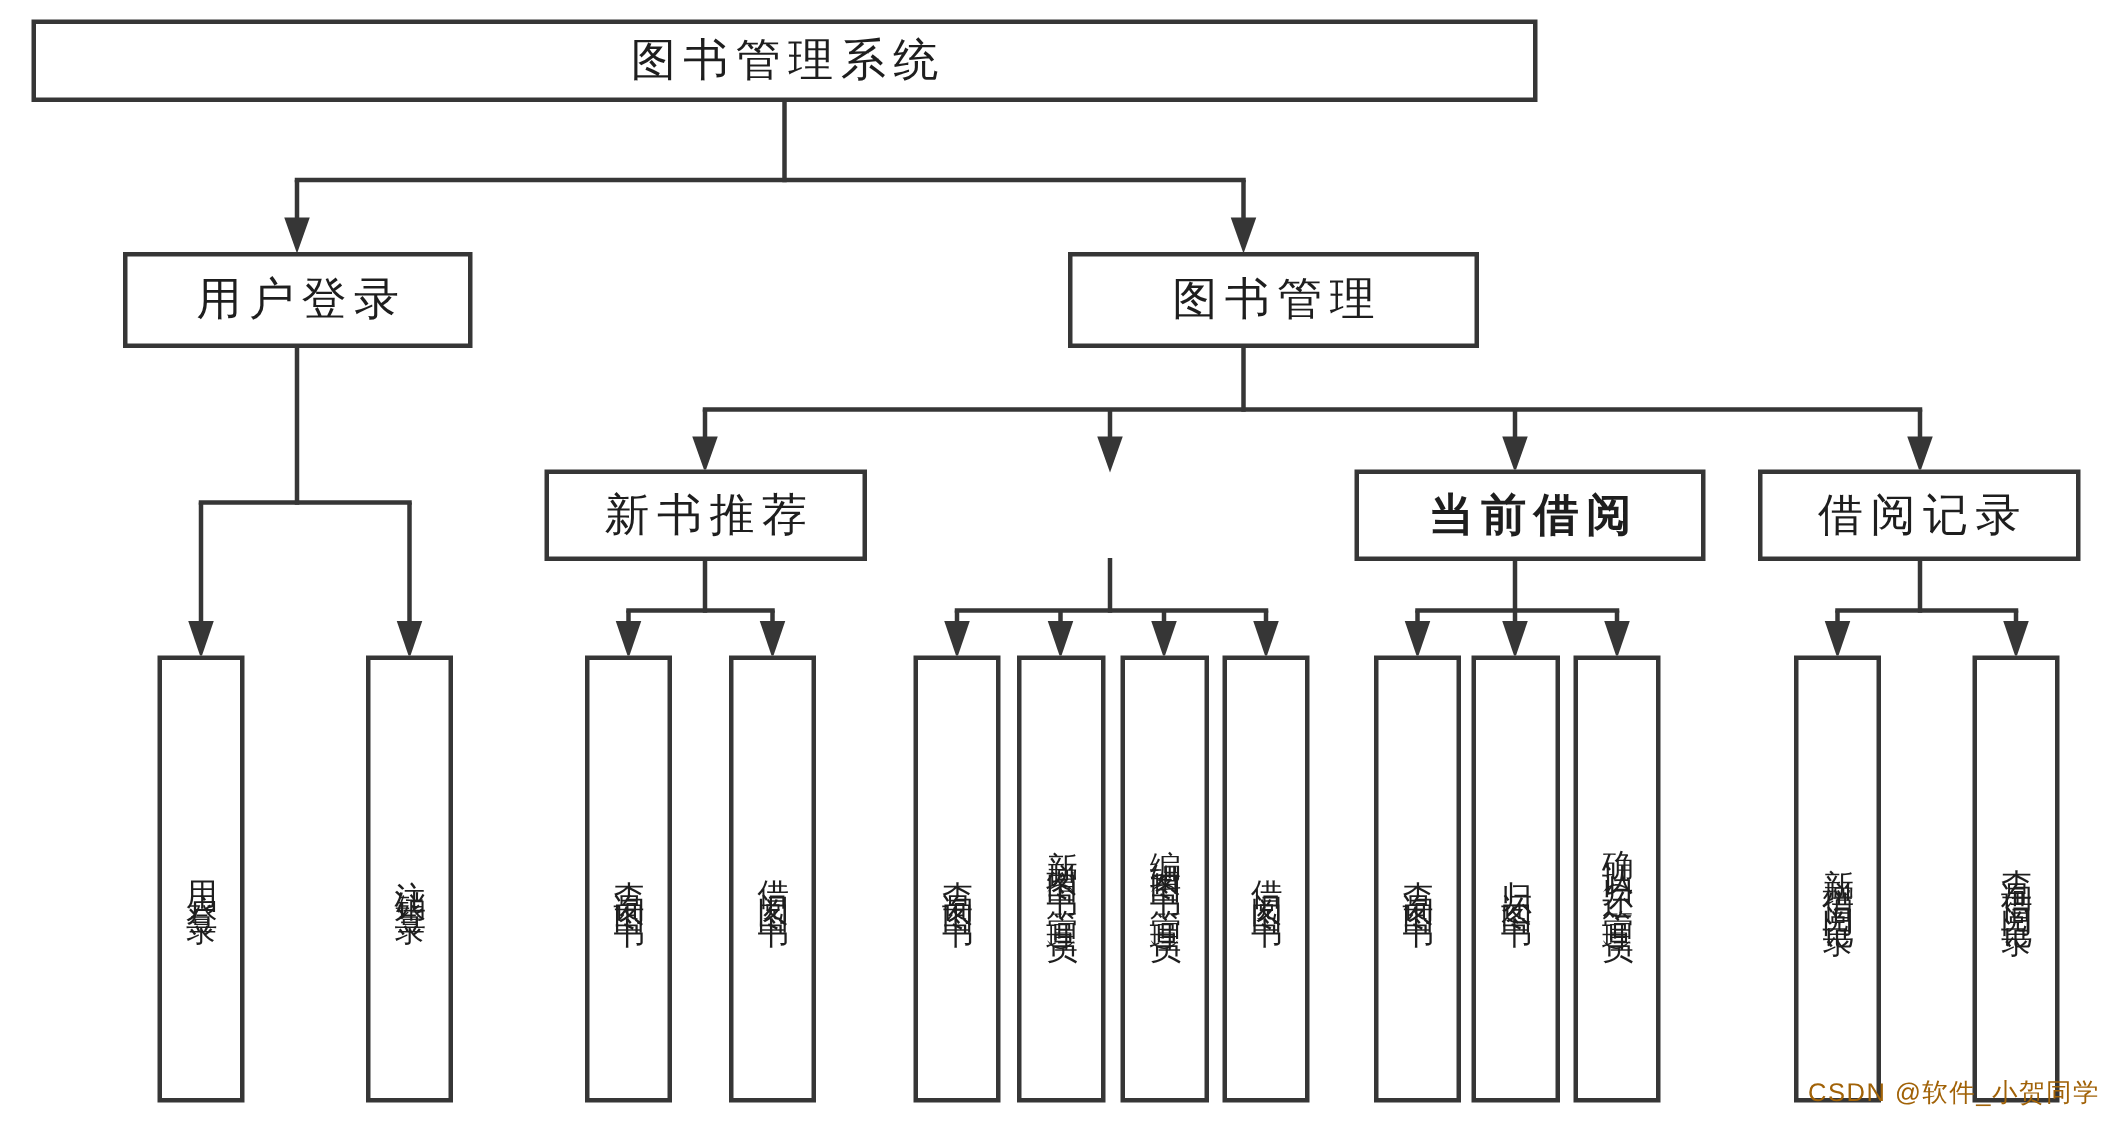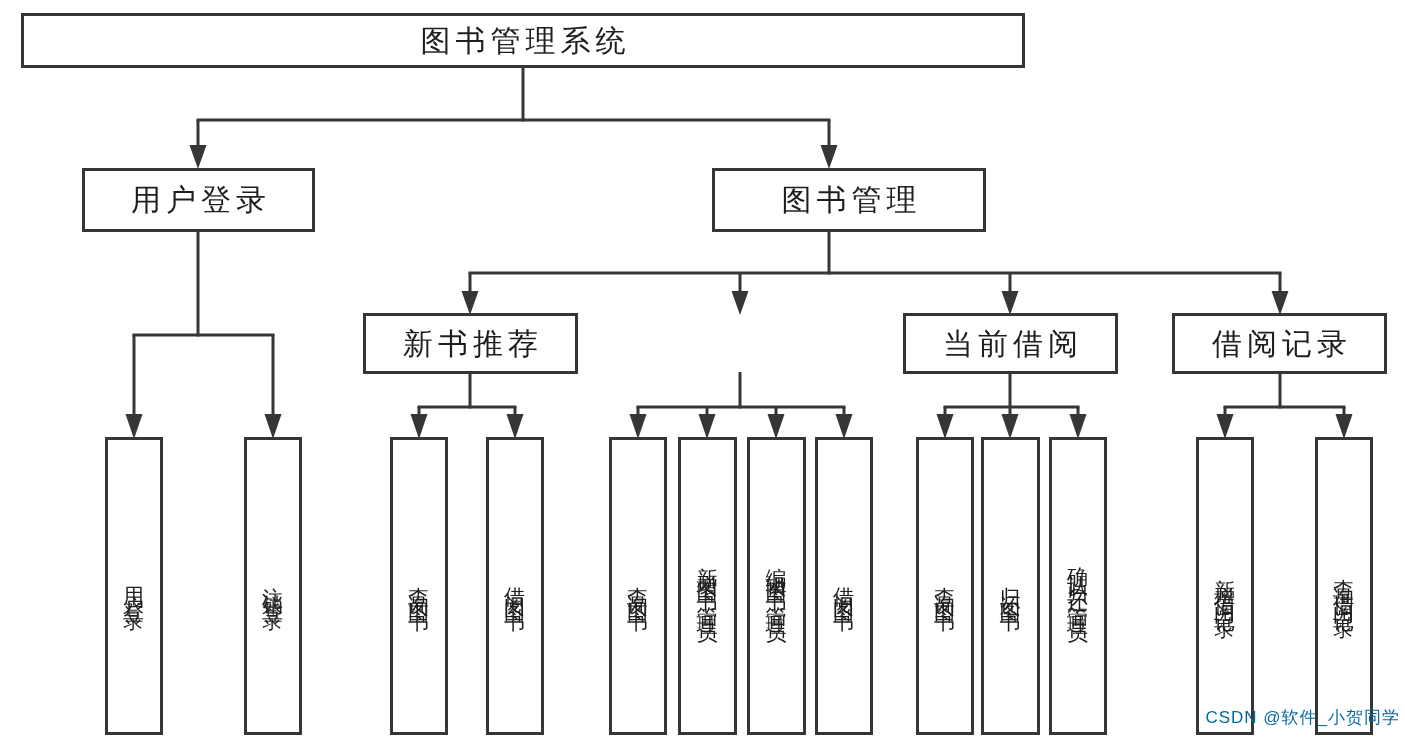--- a/index.html
+++ b/index.html
@@ -32,24 +32,24 @@
   .h { font-size: 30px; letter-spacing: 5px; text-indent: 5px; white-space: nowrap; }
   .v {
     writing-mode: vertical-rl;
     text-orientation: mixed;
     font-size: 21px;
     letter-spacing: 8px;
   }
   .watermark {
     position: absolute;
     right: 5px;
-    bottom: 18px;
+    bottom: 7px;
     font-size: 17px;
     letter-spacing: 1px;
-    color: #0369a1;
+    color: #a16207;
     z-index: 5;
     white-space: nowrap;
   }
 </style>
 </head>
 <body>
 
 <div class="stage">
 
   <svg class="connectors" viewBox="0 0 1405 747">
@@ -112,21 +112,21 @@
     <line x1="1344" y1="407" x2="1344" y2="416"></line>
     <polygon points="1344,439 1335.5,414 1352.5,414"></polygon>
   </svg>
 
   <div class="box h" style="left:21px; top:13px; width:1004px; height:55px;">图书管理系统</div>
 
   <div class="box h" style="left:82px; top:168px; width:233px; height:64px;">用户登录</div>
   <div class="box h" style="left:712px; top:168px; width:274px; height:64px;">图书管理</div>
 
   <div class="box h" style="left:363px; top:313px; width:215px; height:61px;">新书推荐</div>
-  <div class="box h" style="left:903px; top:313px; width:215px; height:61px;">当前借阅</div>
+  <div class="box h" style="left:903px; top:313px; width:234px; height:61px;font-weight:bold;">当前借阅</div>
   <div class="box h" style="left:1172px; top:313px; width:215px; height:61px;">借阅记录</div>
 
   <div class="box v" style="left:105px; top:437px; width:58px; height:298px;">用户登录</div>
   <div class="box v" style="left:244px; top:437px; width:58px; height:298px;">注销登录</div>
 
   <div class="box v" style="left:390px; top:437px; width:58px; height:298px;">查询图书</div>
   <div class="box v" style="left:486px; top:437px; width:58px; height:298px;">借阅图书</div>
 
   <div class="box v" style="left:609px; top:437px; width:58px; height:298px;">查询图书</div>
   <div class="box v" style="left:678px; top:437px; width:59px; height:298px;">新增图书（管理员）</div>

